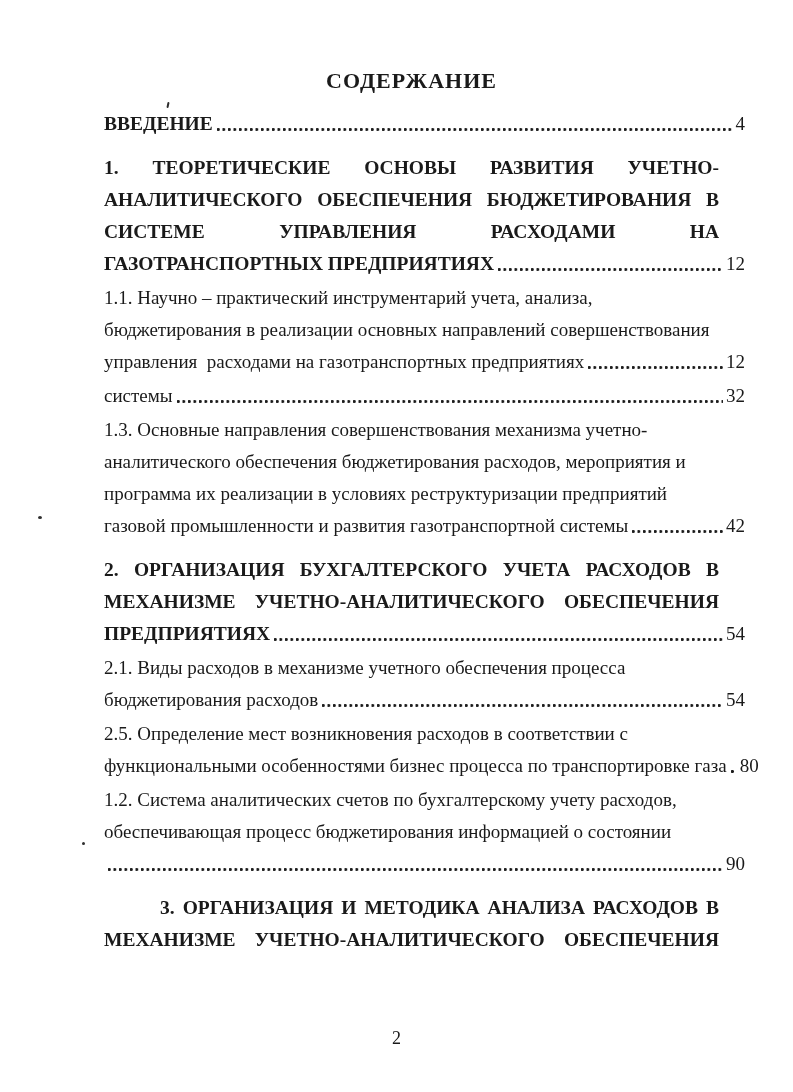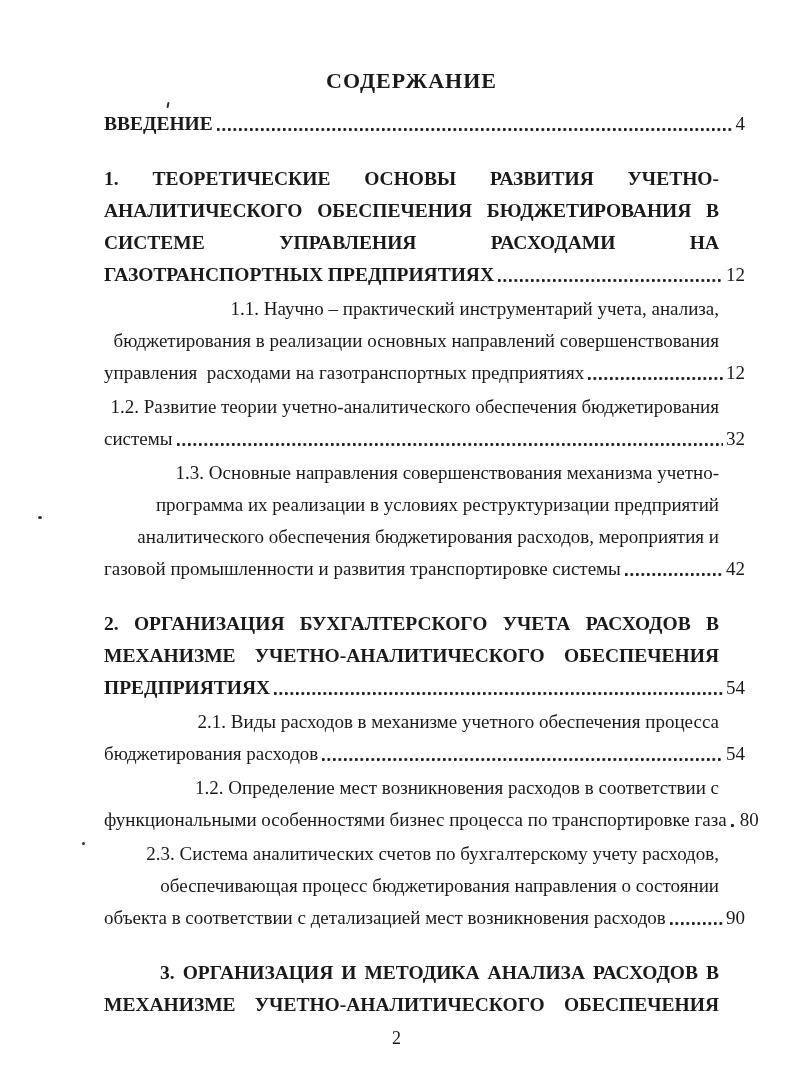--- a/index.html
+++ b/index.html
@@ -9,24 +9,24 @@
     background:#ffffff; color:#1a1a1a; overflow:hidden;
     font-family:"Liberation Serif","DejaVu Serif",serif;
   }
   .content { position:absolute; left:104px; top:66px; width:641px; }
   .doc-title {
     text-align:center; font-weight:bold; font-size:22px;
     letter-spacing:1px; padding-right:26px; margin-bottom:12px;
     line-height:30px;
   }
   .entry { width:100%; }
-  .entry.chapter { margin-top:23px; }
+  .entry.chapter { margin-top:12px; }
   .entry.chapter:first-child { margin-top:0; }
   .entry.sub { margin-top:2px; }
-  .line { font-size:19px; line-height:32px; padding-right:26px; text-align:right; }
+  .line { font-size:19px; line-height:32px; padding-right:26px; text-align:left; }
   .entry.chapter .line {
     font-weight:bold; font-size:19.5px;
     text-align:justify; text-align-last:justify;
   }
   .line.indent { text-indent:56px; }
   .line.leaderline {
     display:flex; align-items:flex-end; padding-right:0;
     text-align:center; text-align-last:auto;
   }
   .leaderline .t { white-space:pre; flex:0 1 auto; }
@@ -73,33 +73,32 @@
         <div class="entry sub">
           <div class="line">1.1. Научно – практический инструментарий учета, анализа,</div>
           <div class="line">бюджетирования в реализации основных направлений совершенствования</div>
           <div class="line leaderline">
             <span class="t">управления  расходами на газотранспортных предприятиях</span>
             <span class="dots"></span>
             <span class="pg">12</span>
           </div>
         </div>
         <div class="entry sub">
-          <div class="line">1.2. Развитие теории учетно-аналитического обеспечения бюджетирования</div>
           <div class="line leaderline">
             <span class="t">системы</span>
             <span class="dots"></span>
             <span class="pg">32</span>
           </div>
         </div>
         <div class="entry sub">
           <div class="line">1.3. Основные направления совершенствования механизма учетно-</div>
+          <div class="line">аналитического обеспечения бюджетирования расходов, мероприятия и</div>
           <div class="line">программа их реализации в условиях реструктуризации предприятий</div>
-          <div class="line">аналитического обеспечения бюджетирования расходов, мероприятия и</div>
           <div class="line leaderline">
-            <span class="t">газовой промышленности и развития транспортировке системы</span>
+            <span class="t">газовой промышленности и развития газотранспортной системы</span>
             <span class="dots"></span>
             <span class="pg">42</span>
           </div>
         </div>
         <div class="entry chapter">
           <div class="line">2. ОРГАНИЗАЦИЯ БУХГАЛТЕРСКОГО УЧЕТА РАСХОДОВ В</div>
           <div class="line">МЕХАНИЗМЕ УЧЕТНО-АНАЛИТИЧЕСКОГО ОБЕСПЕЧЕНИЯ</div>
           <div class="line leaderline">
             <span class="t">ПРЕДПРИЯТИЯХ</span>
             <span class="dots"></span>
@@ -108,32 +107,31 @@
         </div>
         <div class="entry sub">
           <div class="line">2.1. Виды расходов в механизме учетного обеспечения процесса</div>
           <div class="line leaderline">
             <span class="t">бюджетирования расходов</span>
             <span class="dots"></span>
             <span class="pg">54</span>
           </div>
         </div>
         <div class="entry sub">
-          <div class="line">1.2. Определение мест возникновения расходов в соответствии с</div>
+          <div class="line">2.5. Определение мест возникновения расходов в соответствии с</div>
           <div class="line leaderline">
             <span class="t">функциональными особенностями бизнес процесса по транспортировке газа</span>
             <span class="dots"></span>
             <span class="pg">80</span>
           </div>
         </div>
         <div class="entry sub">
-          <div class="line">2.3. Система аналитических счетов по бухгалтерскому учету расходов,</div>
-          <div class="line">обеспечивающая процесс бюджетирования направления о состоянии</div>
+          <div class="line">1.2. Система аналитических счетов по бухгалтерскому учету расходов,</div>
+          <div class="line">обеспечивающая процесс бюджетирования информацией о состоянии</div>
           <div class="line leaderline">
-            <span class="t">объекта в соответствии с детализацией мест возникновения расходов</span>
             <span class="dots"></span>
             <span class="pg">90</span>
           </div>
         </div>
         <div class="entry chapter">
           <div class="line indent">3. ОРГАНИЗАЦИЯ И МЕТОДИКА АНАЛИЗА РАСХОДОВ В</div>
           <div class="line">МЕХАНИЗМЕ УЧЕТНО-АНАЛИТИЧЕСКОГО ОБЕСПЕЧЕНИЯ</div>
         </div>
       </div>
   </div>

